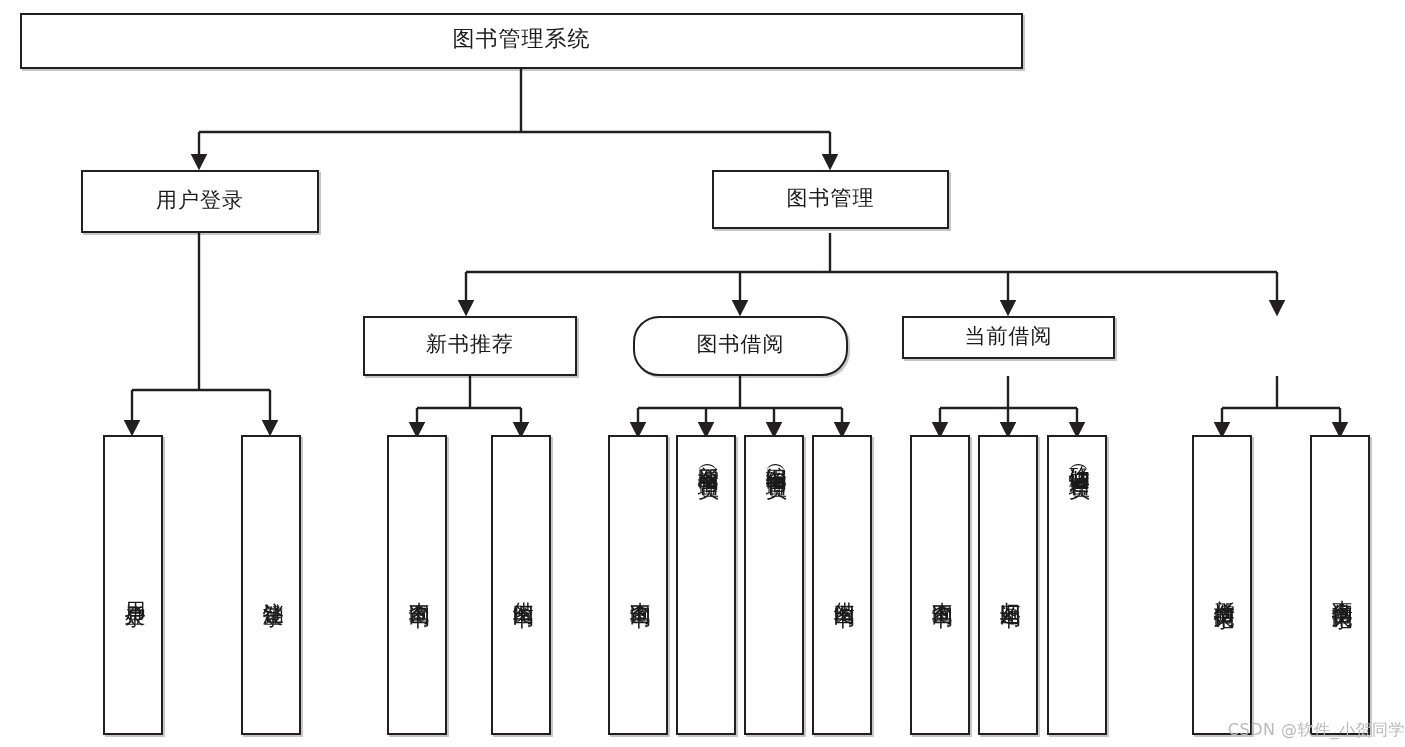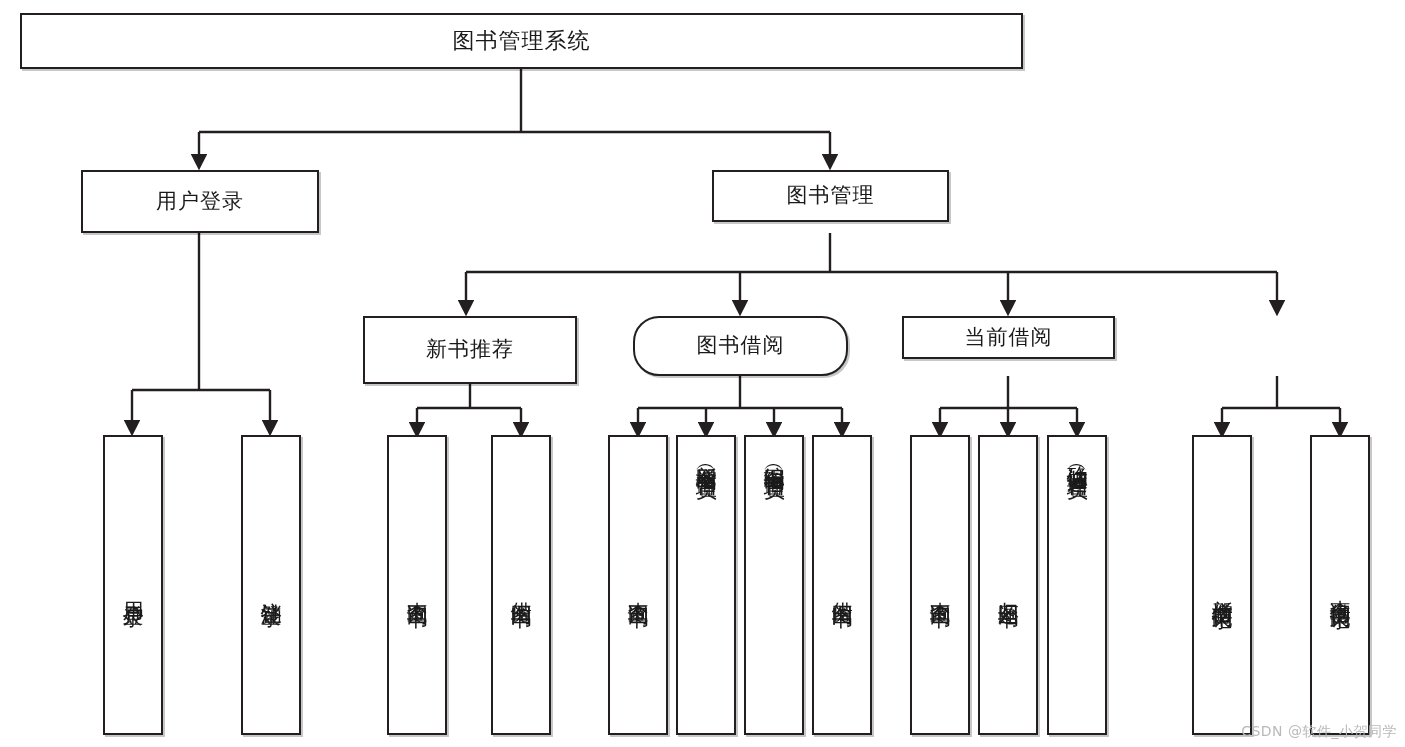--- a/index.html
+++ b/index.html
@@ -28,20 +28,21 @@
   .node {
     position: absolute;
     box-sizing: border-box;
     background: #ffffff;
     border: 2px solid #231f20;
     box-shadow: 2px 2px 0 rgba(0,0,0,0.22);
     display: flex;
     align-items: center;
     justify-content: center;
     color: #1a1a1a;
+    font-family: Liberation Mono, monospace;
   }
   .node.horiz {
     font-size: 21px;
     letter-spacing: 1px;
     line-height: 1.2;
     white-space: nowrap;
   }
   .node.root {
     font-size: 22px;
   }
@@ -64,23 +65,23 @@
     display: flex;
     align-items: center;
     justify-content: center;
   }
   .leaf.tall .leaf-inner {
     align-items: flex-start;
     padding-top: 4px;
   }
   #watermark {
     position: absolute;
-    right: 8px;
+    right: 0;
     bottom: 6px;
-    font-size: 14px;
+    font-size: 16px;
     color: #b9b9b9;
     letter-spacing: 0.5px;
     white-space: nowrap;
     user-select: none;
   }
 </style>
 </head>
 <body>
 
 <div id="canvas">
@@ -135,25 +136,25 @@
     </g>
   </svg>
 
   <div class="node horiz root" style="left:20px; top:13px; width:1003px; height:56px;">
     <span>图书管理系统</span>
   </div>
 
   <div class="node horiz" style="left:81px; top:170px; width:238px; height:63px;">
     <span>用户登录</span>
   </div>
-  <div class="node horiz" style="left:712px; top:170px; width:237px; height:52px;">
+  <div class="node horiz" style="left:712px; top:170px; width:237px; height:59px;">
     <span>图书管理</span>
   </div>
 
-  <div class="node horiz" style="left:363px; top:316px; width:214px; height:68px;">
+  <div class="node horiz" style="left:363px; top:316px; width:214px; height:60px;">
     <span>新书推荐</span>
   </div>
   <div class="node horiz" style="left:633px; top:316px; width:215px; height:60px;border-radius:26px;">
     <span>图书借阅</span>
   </div>
   <div class="node horiz" style="left:902px; top:316px; width:213px; height:43px;">
     <span>当前借阅</span>
   </div>
 
   <div class="node leaf" style="left:103px; top:435px; width:60px; height:300px;">

